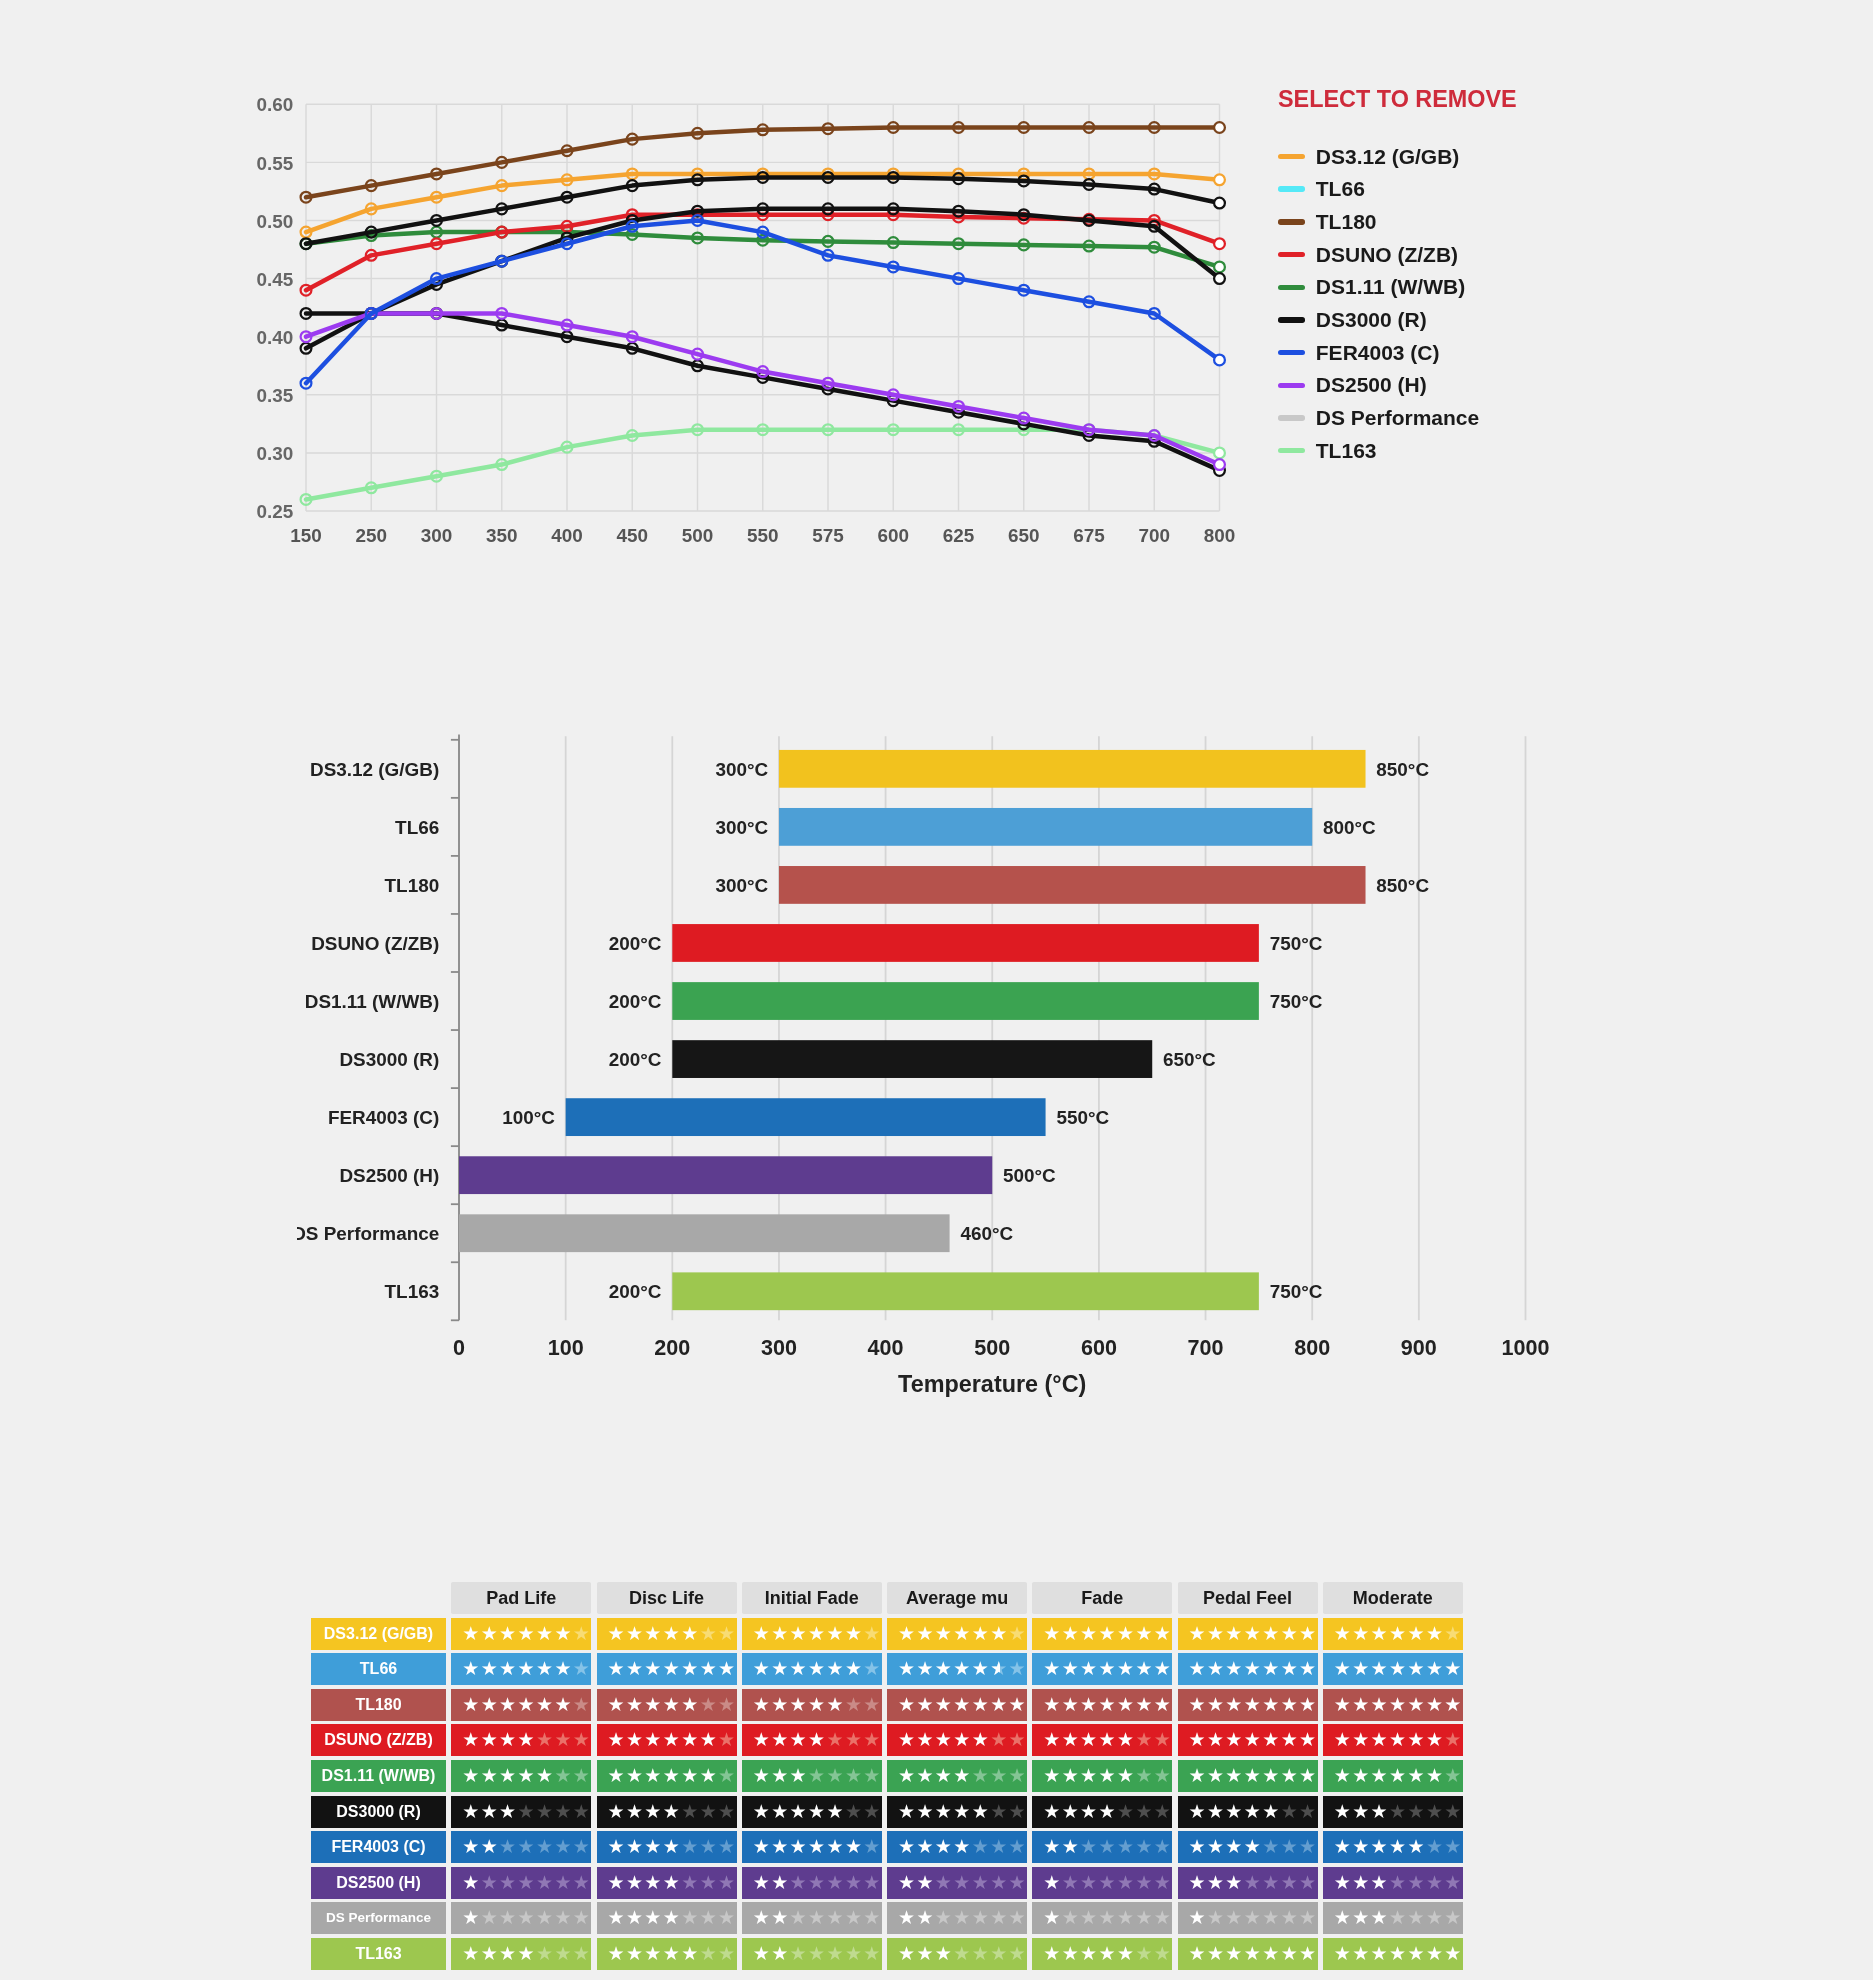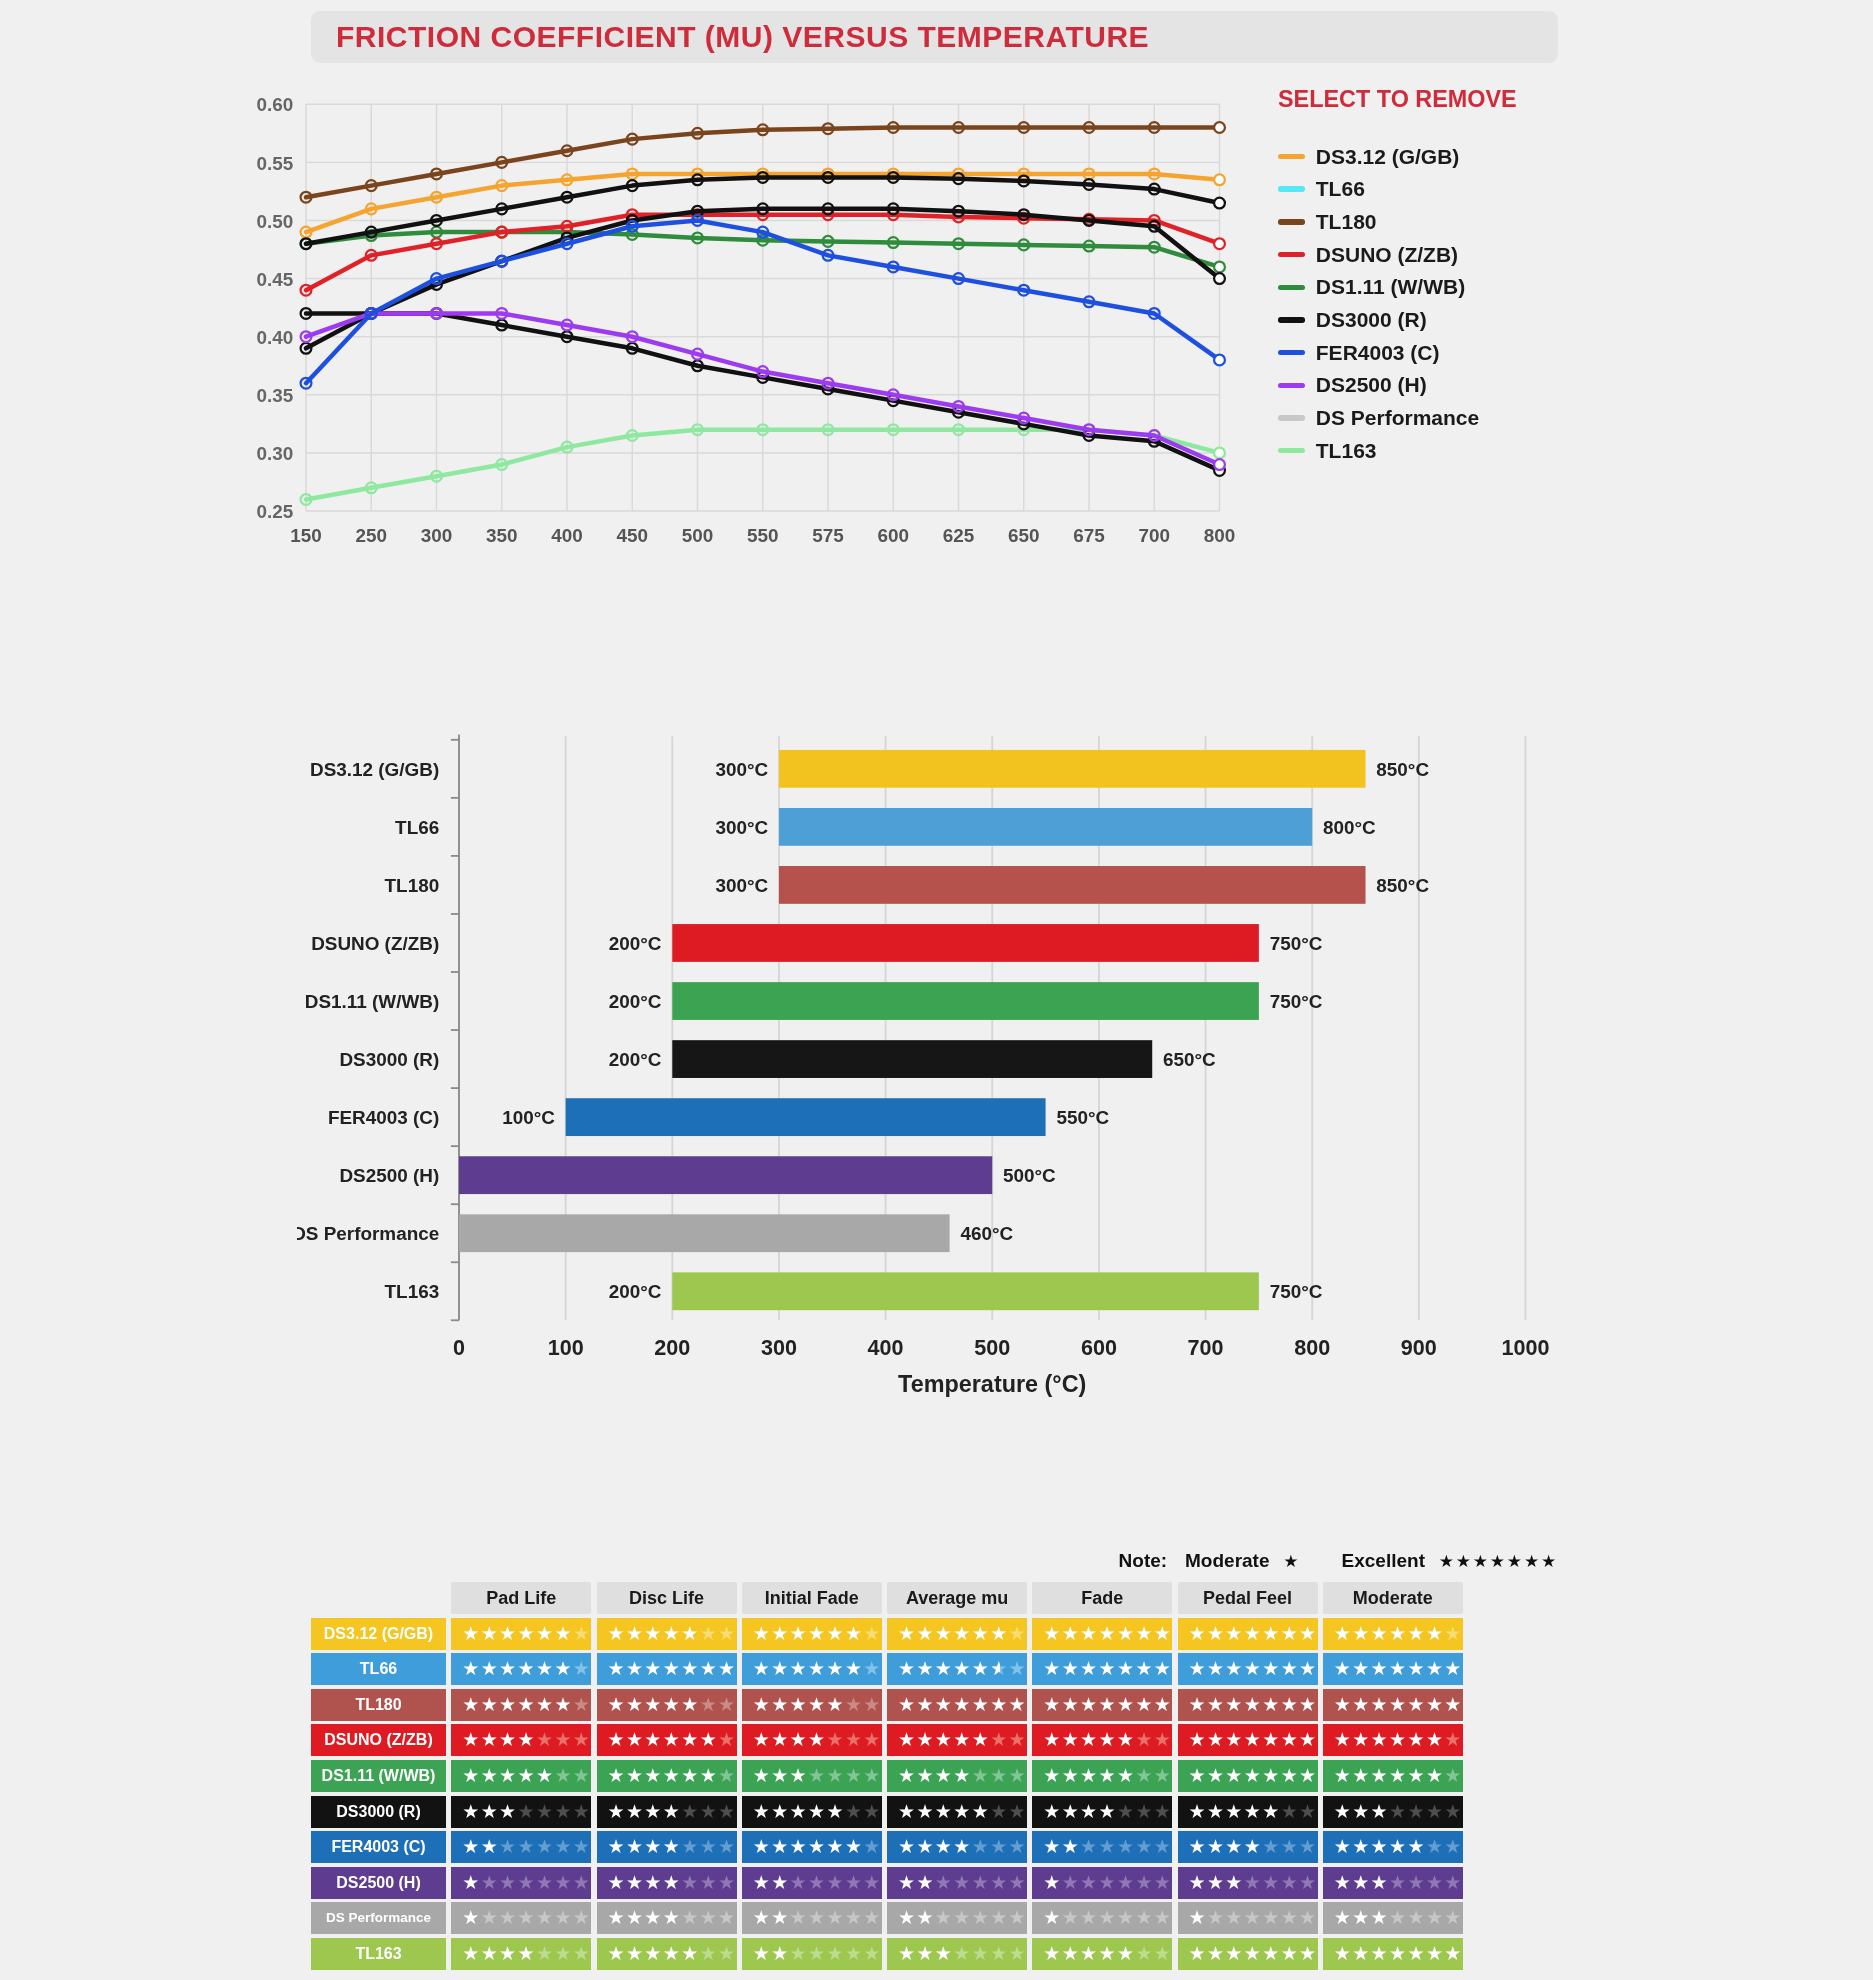--- a/index.html
+++ b/index.html
@@ -30,23 +30,20 @@
   .star-cell{height:32px;line-height:31.5px;padding-left:10.8px;font-size:19px;letter-spacing:1.4px;white-space:nowrap;}
   .star-full{color:#FFFFFF;}
   .half-wrap{position:relative;display:inline-block;}
   .half-top{position:absolute;left:0;top:0;width:55%;overflow:hidden;color:#fff;}
 </style>
 </head>
 <body>
 
 <div id="canvas">
 
-  <div class="band" id="band1">
-    <div class="bandtitle">FRICTION COEFFICIENT (MU) VERSUS TEMPERATURE</div>
-  </div>
 
   <svg id="line-chart-svg" width="1035" height="491" viewBox="0 0 1150 545">
       <g>
         <line x1="90" y1="482" x2="1105" y2="482" stroke="#D9D9D9" stroke-width="1.6"></line>
         <line x1="90" y1="417.42857142857144" x2="1105" y2="417.42857142857144" stroke="#D9D9D9" stroke-width="1.6"></line>
         <line x1="90" y1="352.8571428571429" x2="1105" y2="352.8571428571429" stroke="#D9D9D9" stroke-width="1.6"></line>
         <line x1="90" y1="288.2857142857142" x2="1105" y2="288.2857142857142" stroke="#D9D9D9" stroke-width="1.6"></line>
         <line x1="90" y1="223.71428571428567" x2="1105" y2="223.71428571428567" stroke="#D9D9D9" stroke-width="1.6"></line>
         <line x1="90" y1="159.1428571428571" x2="1105" y2="159.1428571428571" stroke="#D9D9D9" stroke-width="1.6"></line>
         <line x1="90" y1="94.57142857142848" x2="1105" y2="94.57142857142848" stroke="#D9D9D9" stroke-width="1.6"></line>
@@ -409,25 +406,20 @@
       <g>
         <text x="158" y="642.75" fill="#222" font-size="21" text-anchor="end" font-weight="700" font-family="&quot;Liberation Sans&quot;,sans-serif">TL163</text>
         <rect x="417" y="613.75" width="651.75" height="42" fill="#9DC74F"></rect>
         <text x="405" y="642.75" fill="#222" font-size="21" text-anchor="end" font-weight="700" font-family="&quot;Liberation Sans&quot;,sans-serif">200°C</text>
         <text x="1080.75" y="642.75" fill="#222" font-size="21" text-anchor="start" font-weight="700" font-family="&quot;Liberation Sans&quot;,sans-serif">750°C</text>
       </g>
       <text x="772.5" y="747" fill="#222" font-size="26" text-anchor="middle" font-weight="700" font-family="&quot;Liberation Sans&quot;,sans-serif">Temperature (°C)</text>
     </svg>
 
 
-  <div id="note">
-    <span class="nlab">Note:</span>
-    <span class="nword">Moderate</span><span class="nstars" id="note-moderate-stars"> ★</span><span class="ngap"></span>
-    <span class="nword">Excellent</span><span class="nstars" id="note-excellent-stars"> ★★★★★★★</span>
-  </div>
 
   <div id="perf-table">
       <div class="th empty"></div>
       <div class="th">Pad Life</div>
       <div class="th">Disc Life</div>
       <div class="th">Initial Fade</div>
       <div class="th">Average mu</div>
       <div class="th">Fade</div>
       <div class="th">Pedal Feel (Travel)</div>
       <div class="th">Moderate</div>

